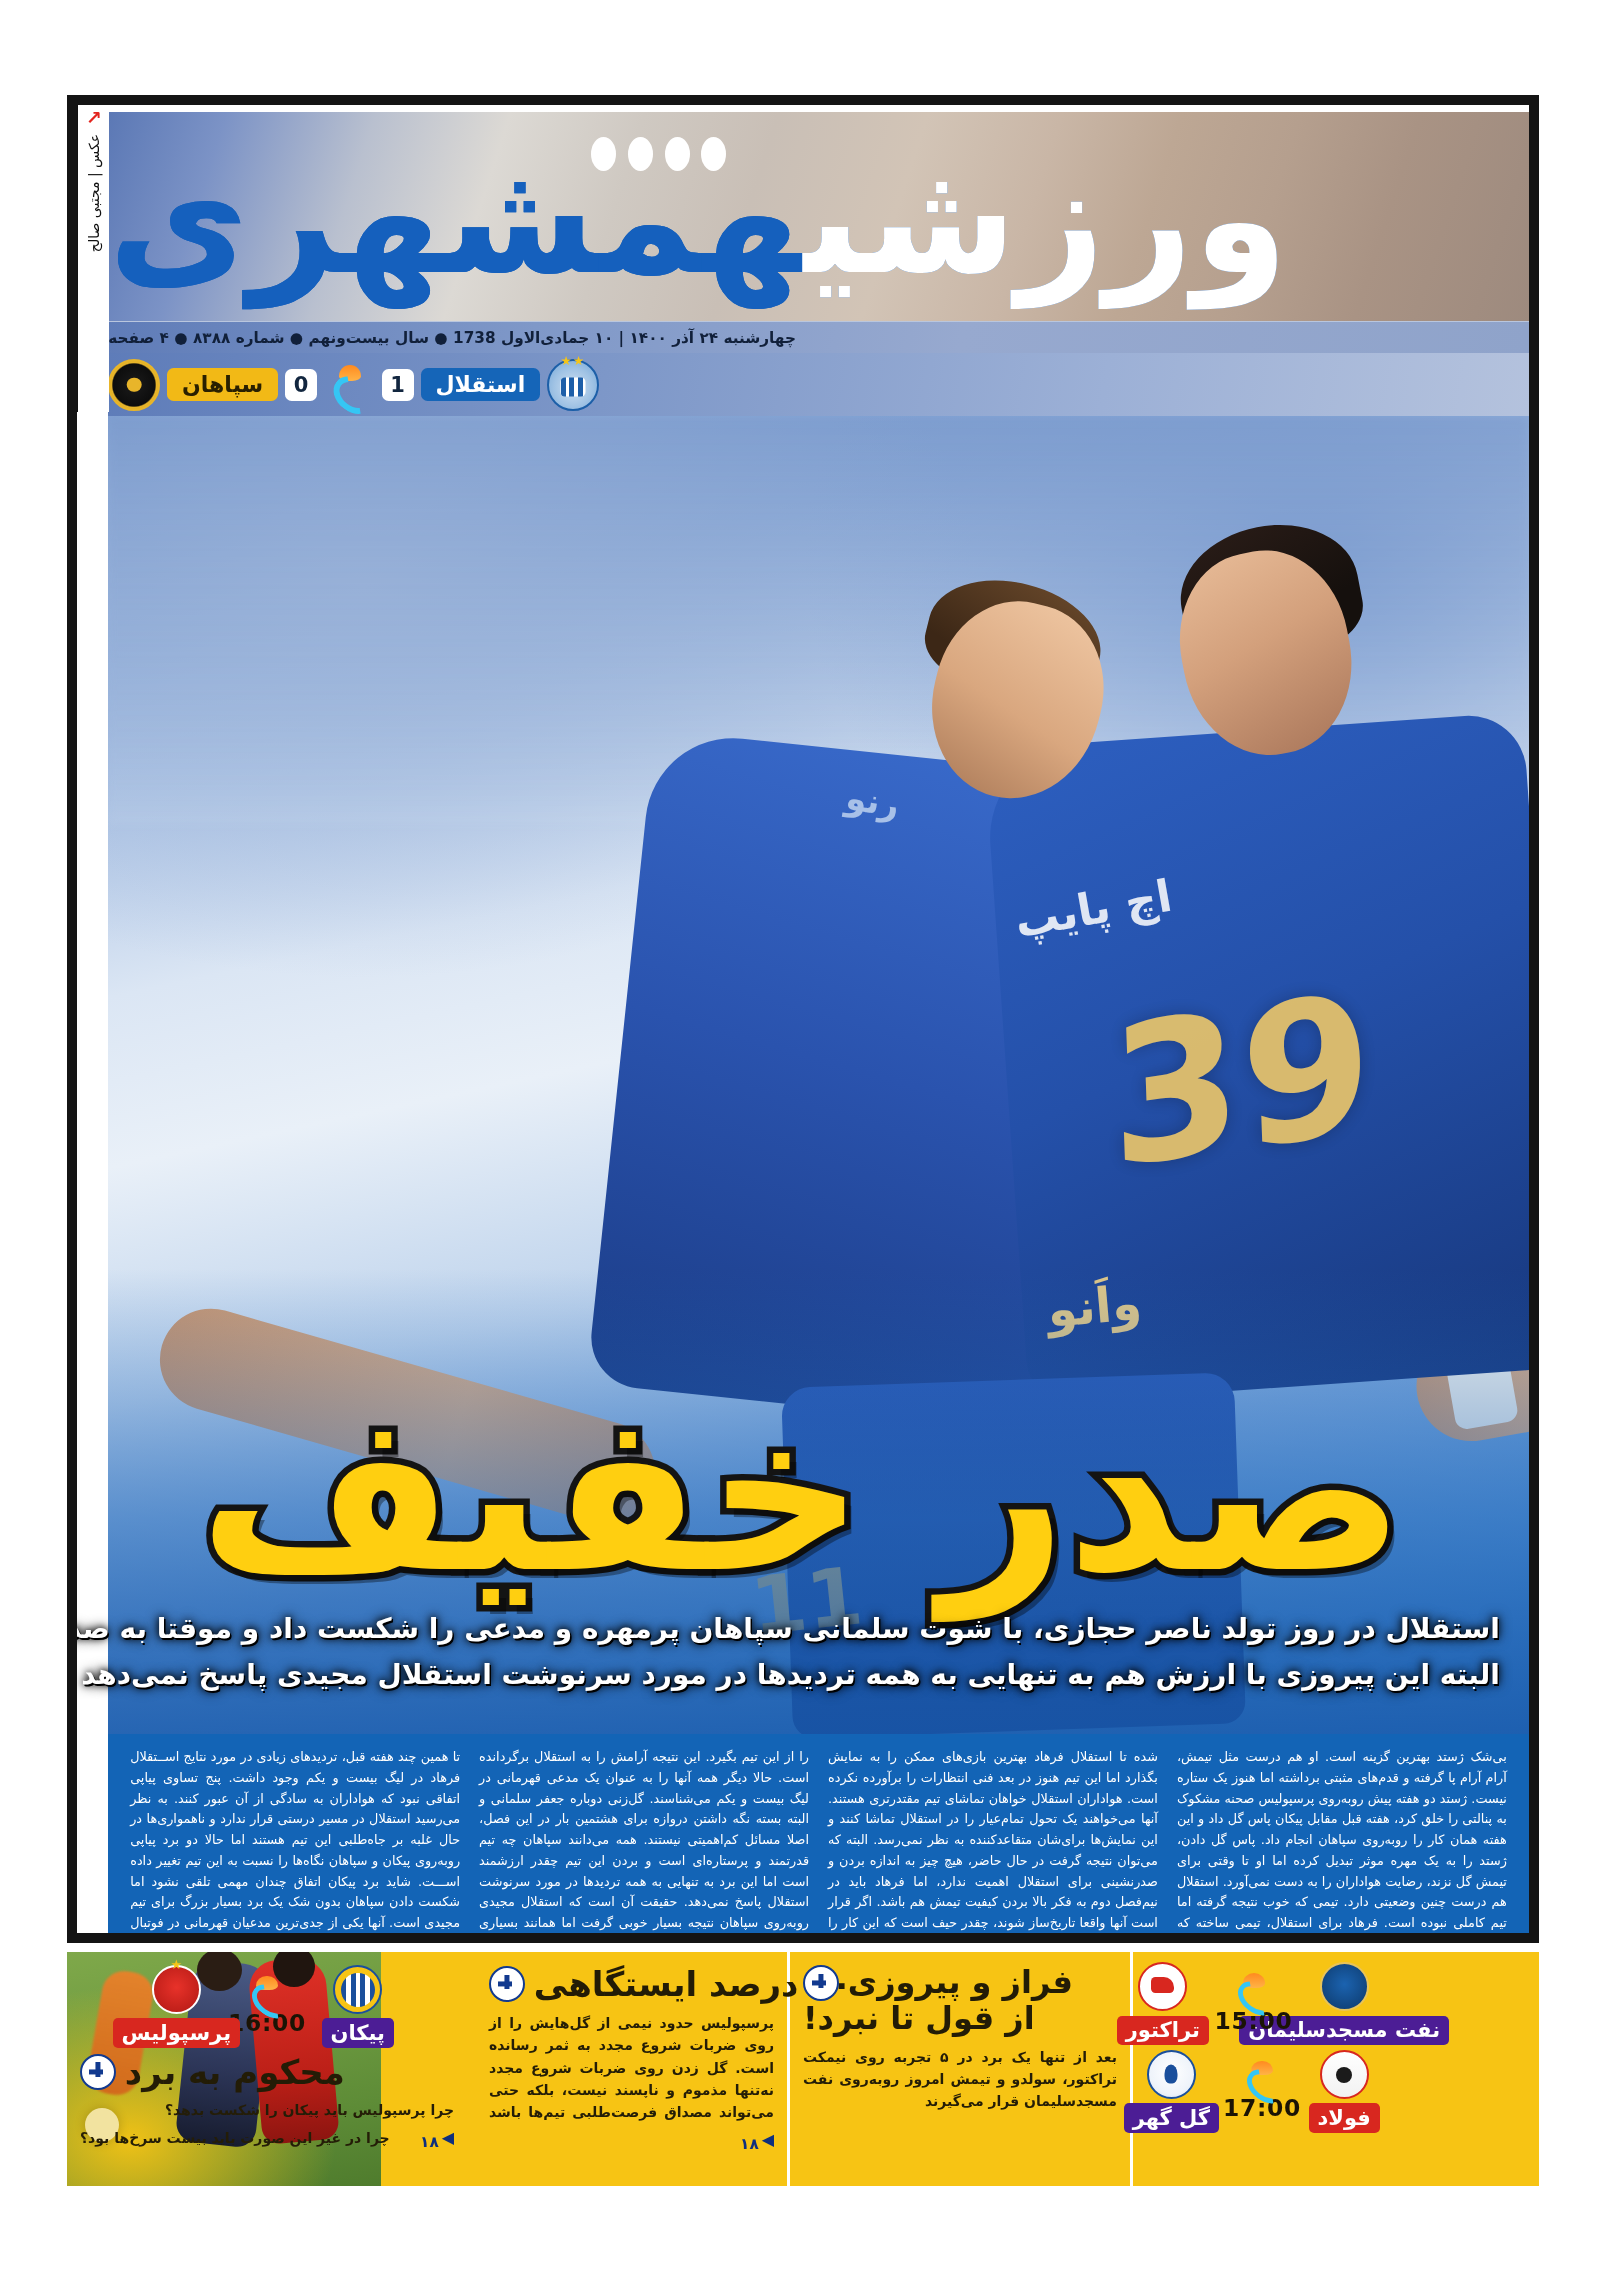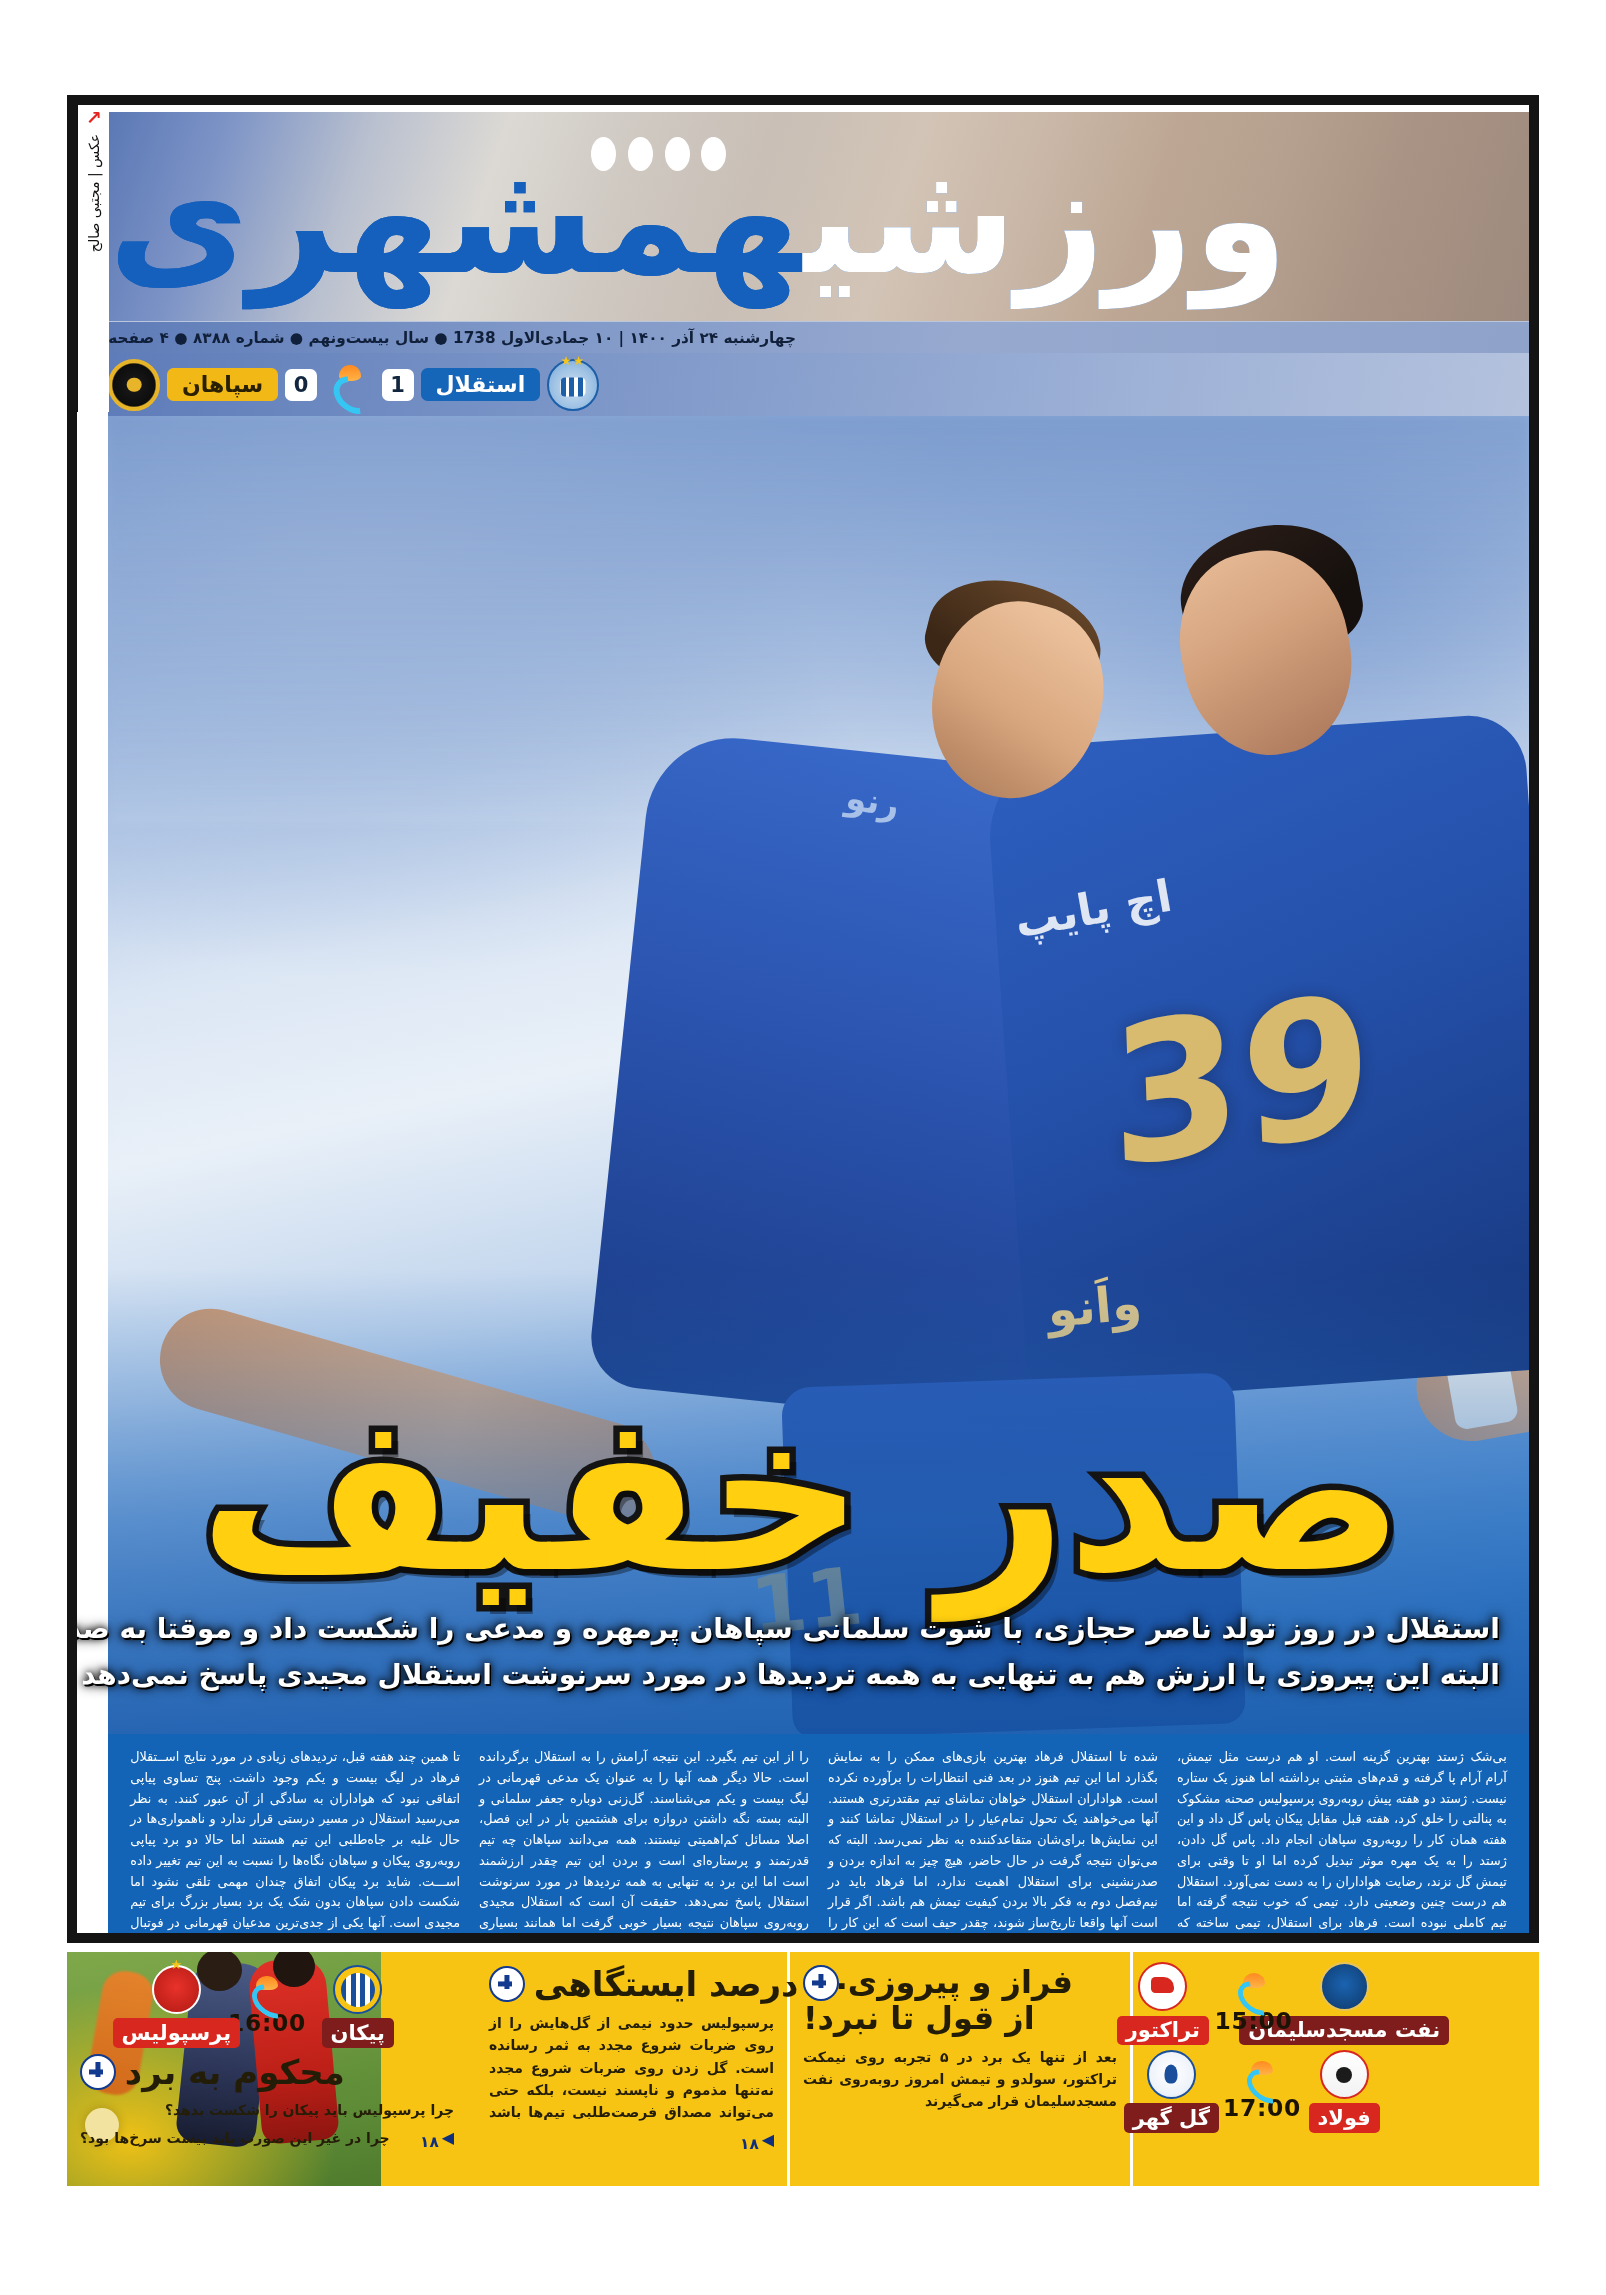--- a/index.html
+++ b/index.html
@@ -340,21 +340,21 @@
   .promo-body .pg{display:inline-flex;align-items:center;gap:2.9px;direction:rtl;}
   .pg-num{font-size:15.3px;font-weight:bold;color:#0f2f7d;margin-top:8px;}
   .pg-arrow{color:#0f2f7d;font-size:16px;}
 
   
   .fixture{display:flex;flex-direction:row-reverse;align-items:center;justify-content:center;gap:10.2px;margin-bottom:4.4px;}
   .fx-side{display:flex;flex-direction:column;align-items:center;gap:4.4px;width:88px;}
   .fx-logo{width:45px;height:45px;border-radius:50%;position:relative;}
   .fx-name{padding:2.9px 8.8px;border-radius:5.1px;font-size:21px;font-weight:bold;color:#fff;white-space:nowrap;}
   .fx-name.red{background:#d8271f;}
-  .fx-name.blue{background:#7f1d1d;}
+  .fx-name.blue{background:#4c1d95;}
   .fx-mid{display:flex;flex-direction:column;align-items:center;gap:1.5px;width:73px;}
   .fx-time{font-size:23.4px;font-weight:bold;color:#1b1405;letter-spacing:0.7px;}
   .fx-league{width:42px;height:32px;position:relative;}
   .fx-league .arc{
     position:absolute;left:3.7px;top:11px;width:32px;height:19px;
     border:5.8px solid #35c6f4;border-top-color:transparent;border-right-color:transparent;
     border-radius:50%;transform:rotate(36deg);
   }
   .fx-league .flame{
     position:absolute;left:10.2px;top:0;width:22px;height:14.6px;

